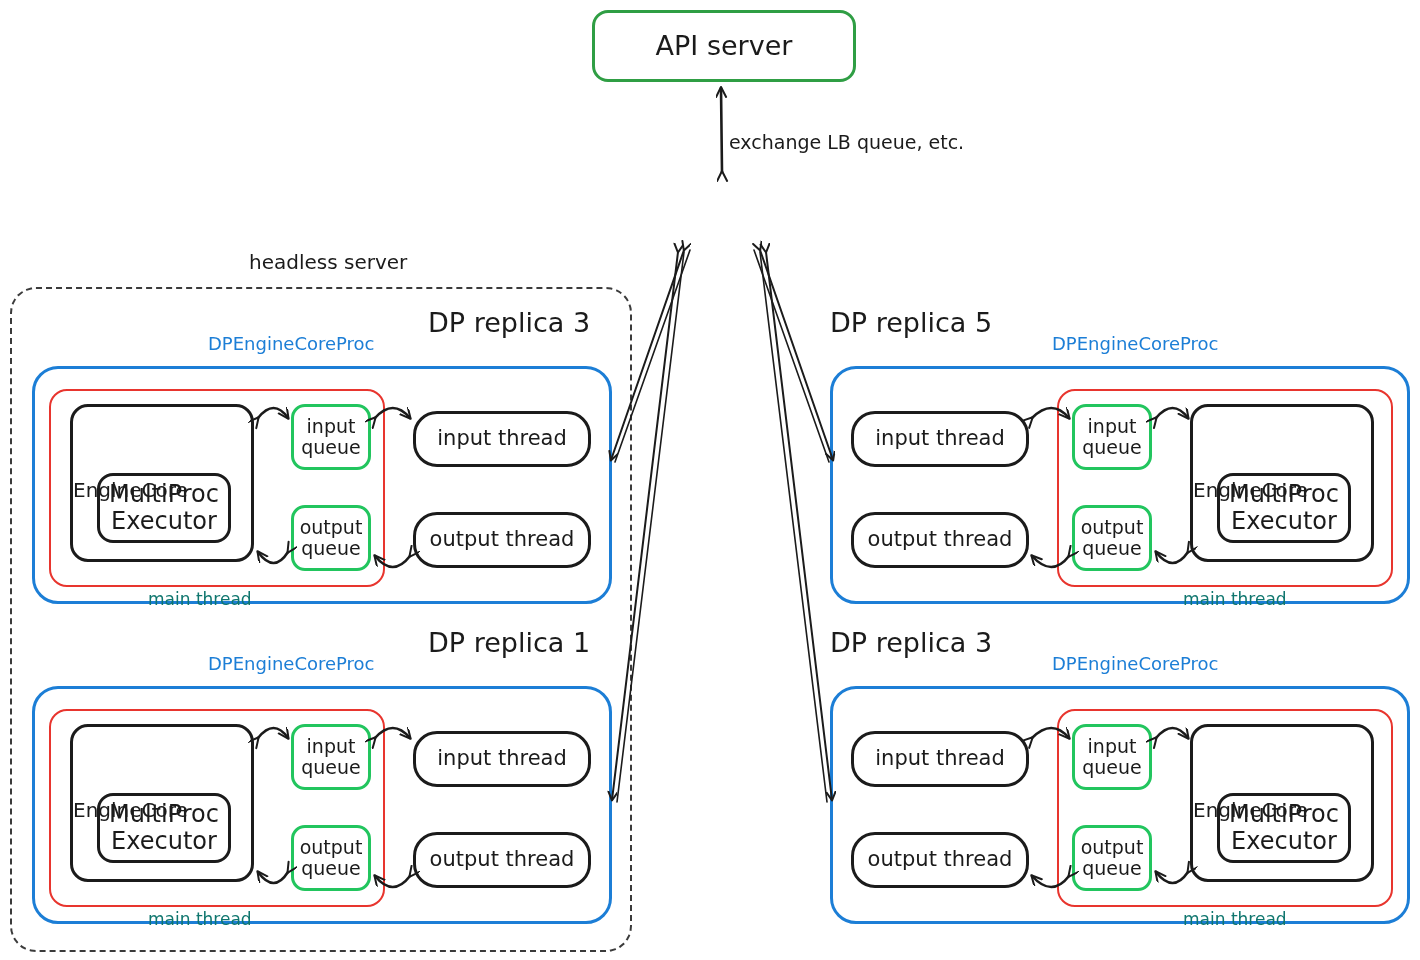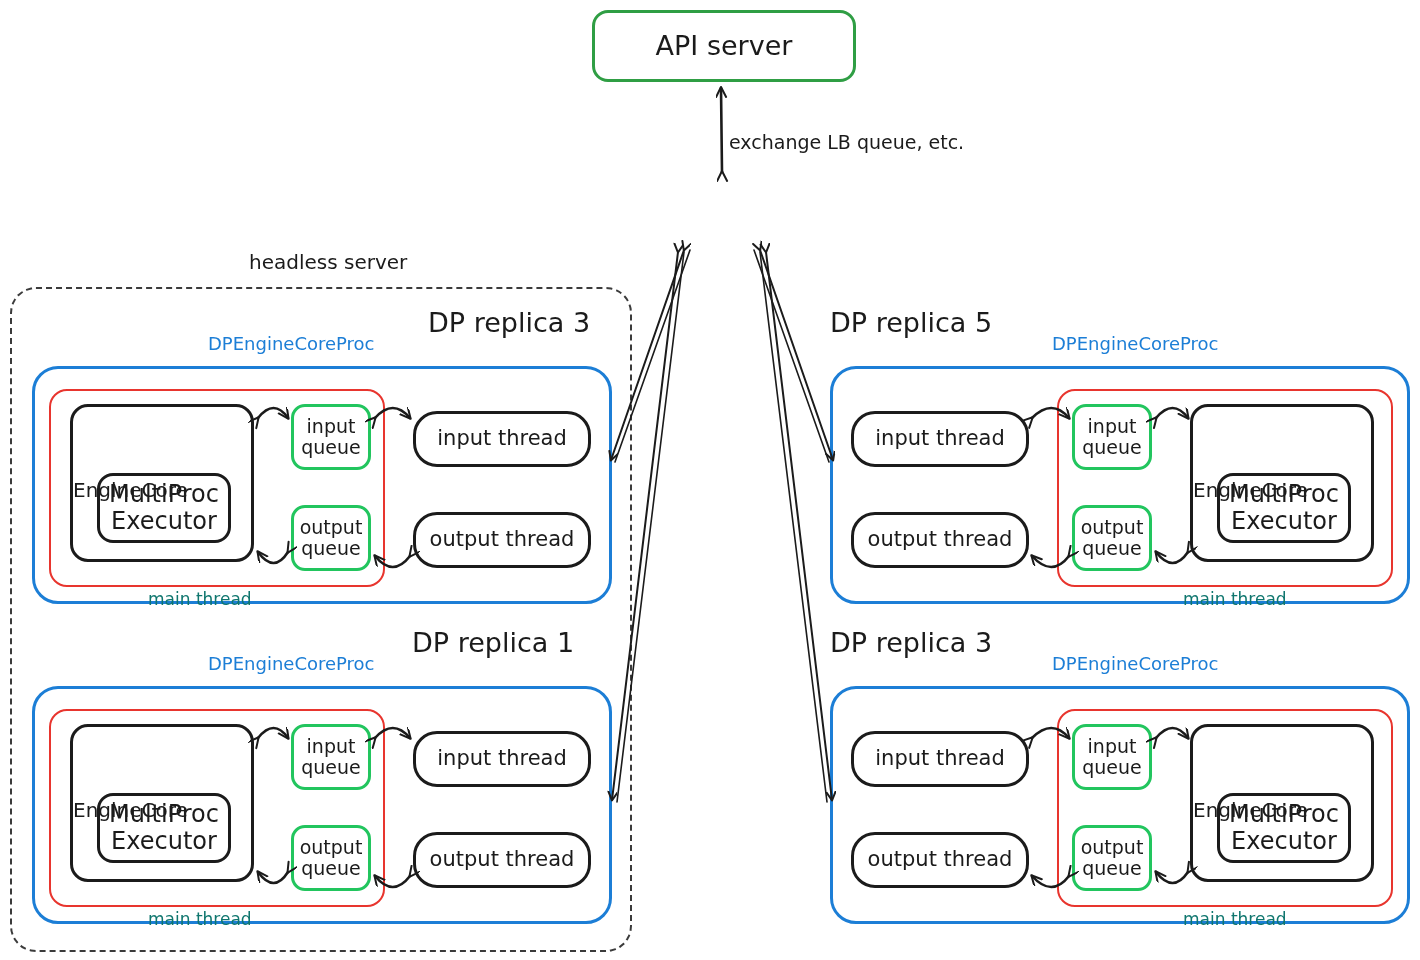--- a/index.html
+++ b/index.html
@@ -90,21 +90,21 @@
   </div>
 
   <div class="box tbox" style="left:413px;top:411px;width:178px;height:56px;">
     <span class="lbl">input thread</span>
   </div>
 
   <div class="box tbox" style="left:413px;top:512px;width:178px;height:56px;">
     <span class="lbl">output thread</span>
   </div>
 
-  <div class="tag tag-replica" style="left:412px;top:627px;">DP replica 1</div>
+  <div class="tag tag-replica" style="left:428px;top:627px;">DP replica 1</div>
   <div class="tag tag-proc" style="left:208px;top:653px;">DPEngineCoreProc</div>
 
   <div class="proc" style="left:32px;top:686px;width:580px;height:238px;"></div>
   <div class="mainthr" style="left:49px;top:709px;width:336px;height:198px;"></div>
   <div class="tag tag-main" style="left:148px;top:909px;">main thread</div>
 
   <div class="box ecore" style="left:70px;top:724px;width:184px;height:158px;flex-direction:column;">
     <span class="lbl ecore-title">EngineCore</span>
     <div class="box mpe" style="position:absolute;left:24px;top:66px;width:134px;height:70px;flex-direction:column;">
       <span class="lbl">MultiProc</span>

